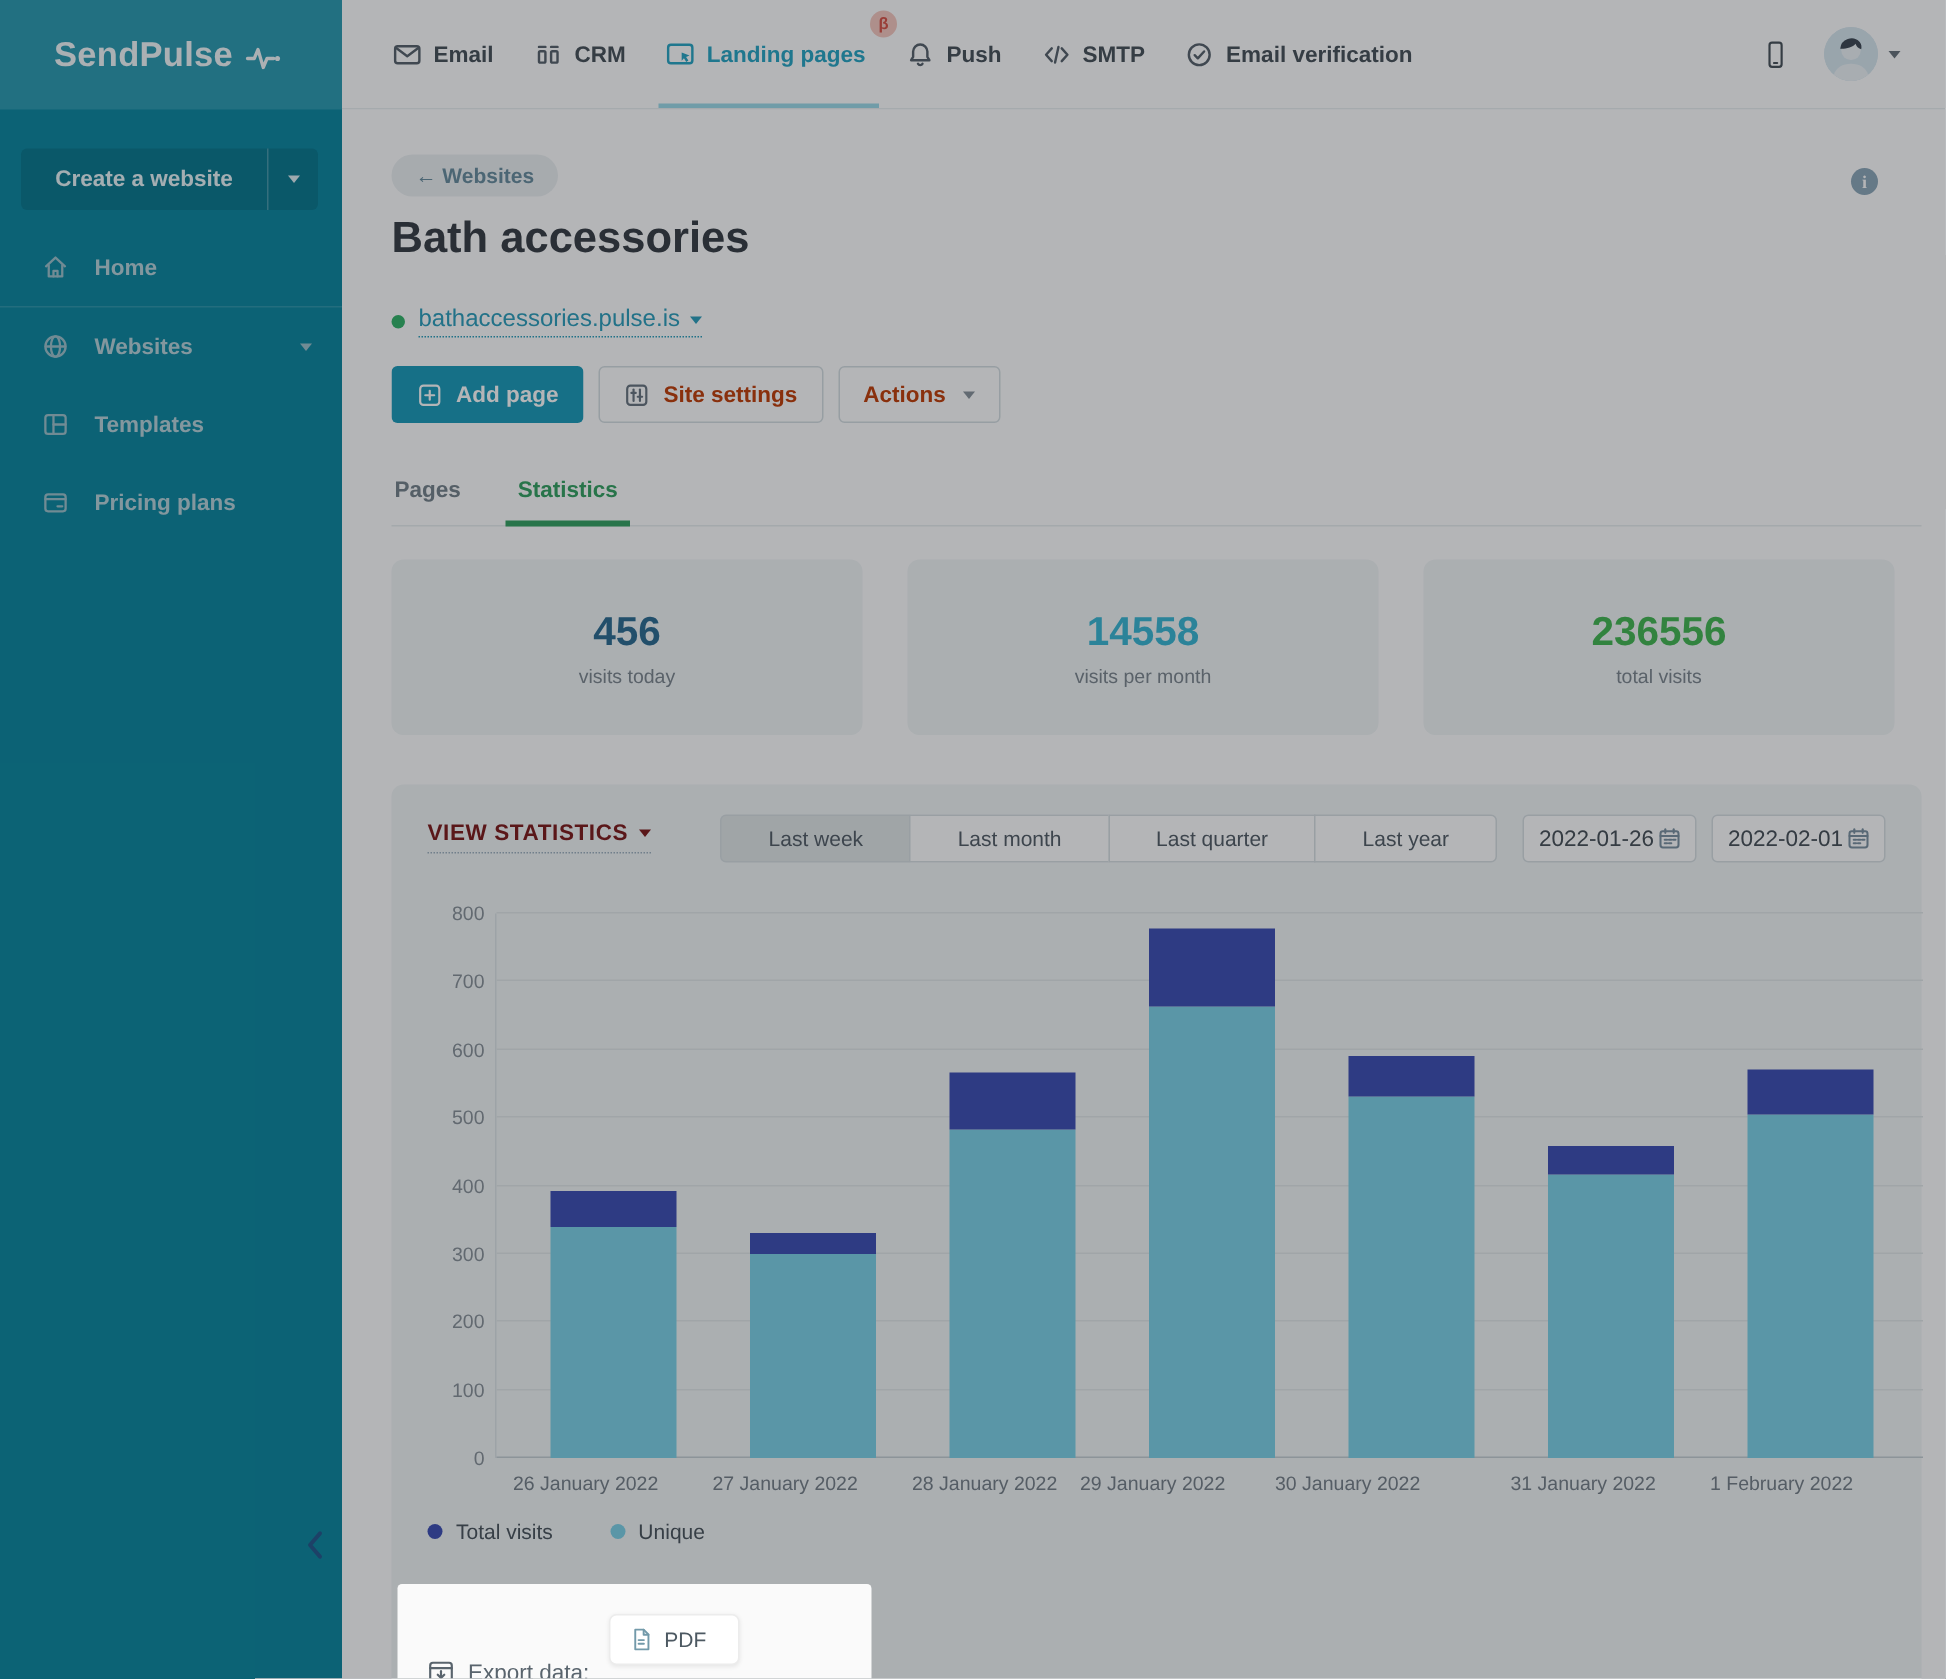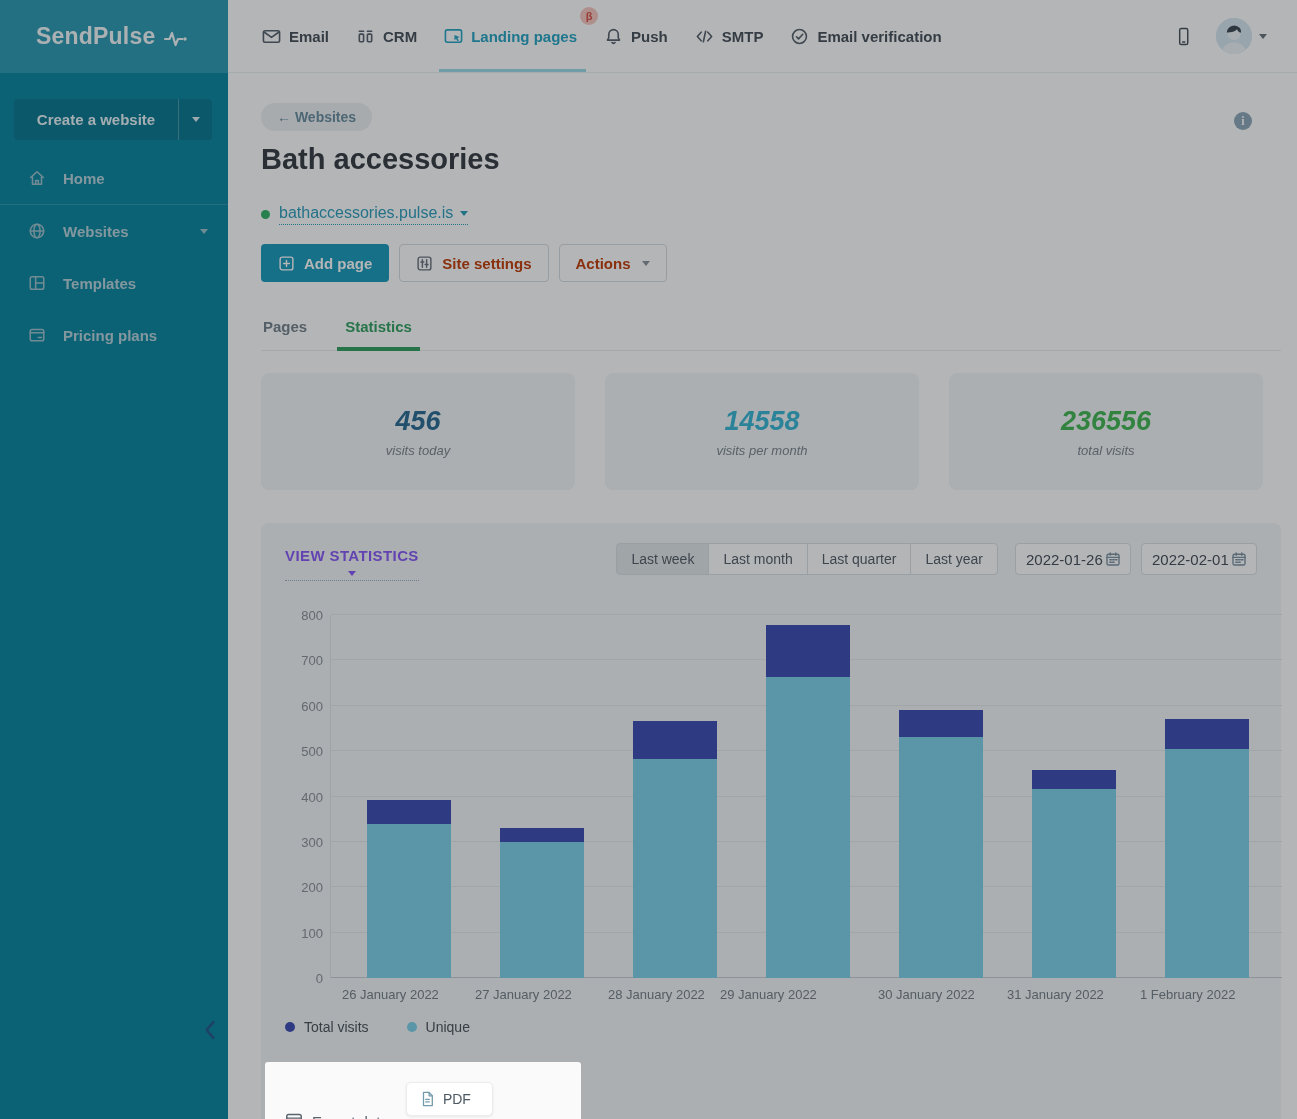--- a/index.html
+++ b/index.html
@@ -62,32 +62,32 @@
   .btn-primary .ico { color:#ffffff; }
   .btn-light { background:#ffffff; border-color:#d6dfe2; color:#c2410c; }
   .btn-light .ico { color:#6a7681; }
   .btn .btn-caret { color:#8a949c; margin-left:2px; }
 
   .tabs { margin-top:30px; width:1020px; border-bottom:1px solid #e9eef0; display:flex; gap:34px; }
   .tab { position:relative; padding:6px 2px 15px; font-size:15px; font-weight:700; color:#78858d; cursor:pointer; }
   .tab.active { color:#37a364; }
   .tab.active::after { content:""; position:absolute; left:-6px; right:-6px; bottom:-1px; height:4px; background:#37a364; }
 
-  .cards-row { margin-top:22px; display:flex; gap:30px;font-style:italic; }
+  .cards-row { margin-top:22px; display:flex; gap:30px; }
   .stat-card { width:314px; height:117px; background:#f2f6f7; border-radius:8px; display:flex; flex-direction:column; align-items:center; justify-content:center; }
   .stat-value { font-size:27px; font-weight:700; }
   .stat-label { margin-top:6px; font-size:13px; color:#7e8890; }
 
   
   .panel { margin-top:33px; width:1020px; background:#f2f6f7; border-radius:8px; padding:18px 24px 40px 24px; }
   .panel-head { display:flex; align-items:flex-start; }
-  .vs-label { margin-top:6px; display:inline-flex; align-items:center; gap:7px; color:#8b5cf6; font-size:15px; font-weight:700; letter-spacing:0.4px; border-bottom:1px dotted #9fb2c0; padding-bottom:4px; cursor:pointer;flex-direction:column; }
+  .vs-label { margin-top:6px; display:inline-flex; align-items:center; gap:7px; color:#7f1d1d; font-size:15px; font-weight:700; letter-spacing:0.4px; border-bottom:1px dotted #9fb2c0; padding-bottom:4px; cursor:pointer; }
   .panel-head .spacer { flex:1; }
   .range-group { display:flex; margin-top:2px; }
-  .range-btn { height:32px; padding:0 14px; display:flex; align-items:center; background:#ffffff; border:1px solid #d8e0e3; margin-left:-1px; color:#555f68; font-size:14px; cursor:pointer; }
+  .range-btn { height:32px; padding:0 31px; display:flex; align-items:center; background:#ffffff; border:1px solid #d8e0e3; margin-left:-1px; color:#555f68; font-size:14px; cursor:pointer; }
   .range-btn:first-child { border-radius:4px 0 0 4px; margin-left:0; }
   .range-btn:last-child { border-radius:0 4px 4px 0; }
   .range-btn.active { background:#e2e8e9; }
   .dates { display:flex; gap:10px; margin-left:17px; margin-top:2px; }
   .date-box { width:116px; height:32px; background:#ffffff; border:1px solid #d8e0e3; border-radius:4px; display:flex; align-items:center; justify-content:space-between; padding:0 9px 0 10px; font-size:15px; color:#49525a; cursor:pointer; }
   .date-box .ico { color:#7d93a2; }
 
   
   .chart-wrap { margin-top:34px; padding-left:45px; }
   .chart-plot { position:relative; width:952px; height:363px; border-left:1px solid #dfe6e8; }
@@ -404,21 +404,21 @@
               <div class="bar" style="left: 701px; bottom: 0px; height: 188.76px; background: rgb(126, 211, 232);"></div>
               <div class="bar" style="left: 701px; bottom: 188.76px; height: 19.0575px; background: rgb(63, 81, 181);"></div>
               <div class="bar" style="left: 834px; bottom: 0px; height: 229.144px; background: rgb(126, 211, 232);"></div>
               <div class="bar" style="left: 834px; bottom: 229.144px; height: 29.9475px; background: rgb(63, 81, 181);"></div>
             </div>
           <div class="chart-x-labels">
               <div class="xlabel" style="left: 12px;">26 January 2022</div>
               <div class="xlabel" style="left: 145px;">27 January 2022</div>
               <div class="xlabel" style="left: 278px;">28 January 2022</div>
               <div class="xlabel" style="left: 390px;">29 January 2022</div>
-              <div class="xlabel" style="left: 548px;">30 January 2022</div>
+              <div class="xlabel" style="left: 520px;">30 January 2022</div>
               <div class="xlabel" style="left: 677px;">31 January 2022</div>
               <div class="xlabel" style="left: 810px;">1 February 2022</div>
             </div>
         </div>
 
         <div class="legend">
           <span class="legend-item">
             <span class="legend-dot" style="background: rgb(63, 81, 181);"></span>
             <span>Total visits</span>
           </span>

